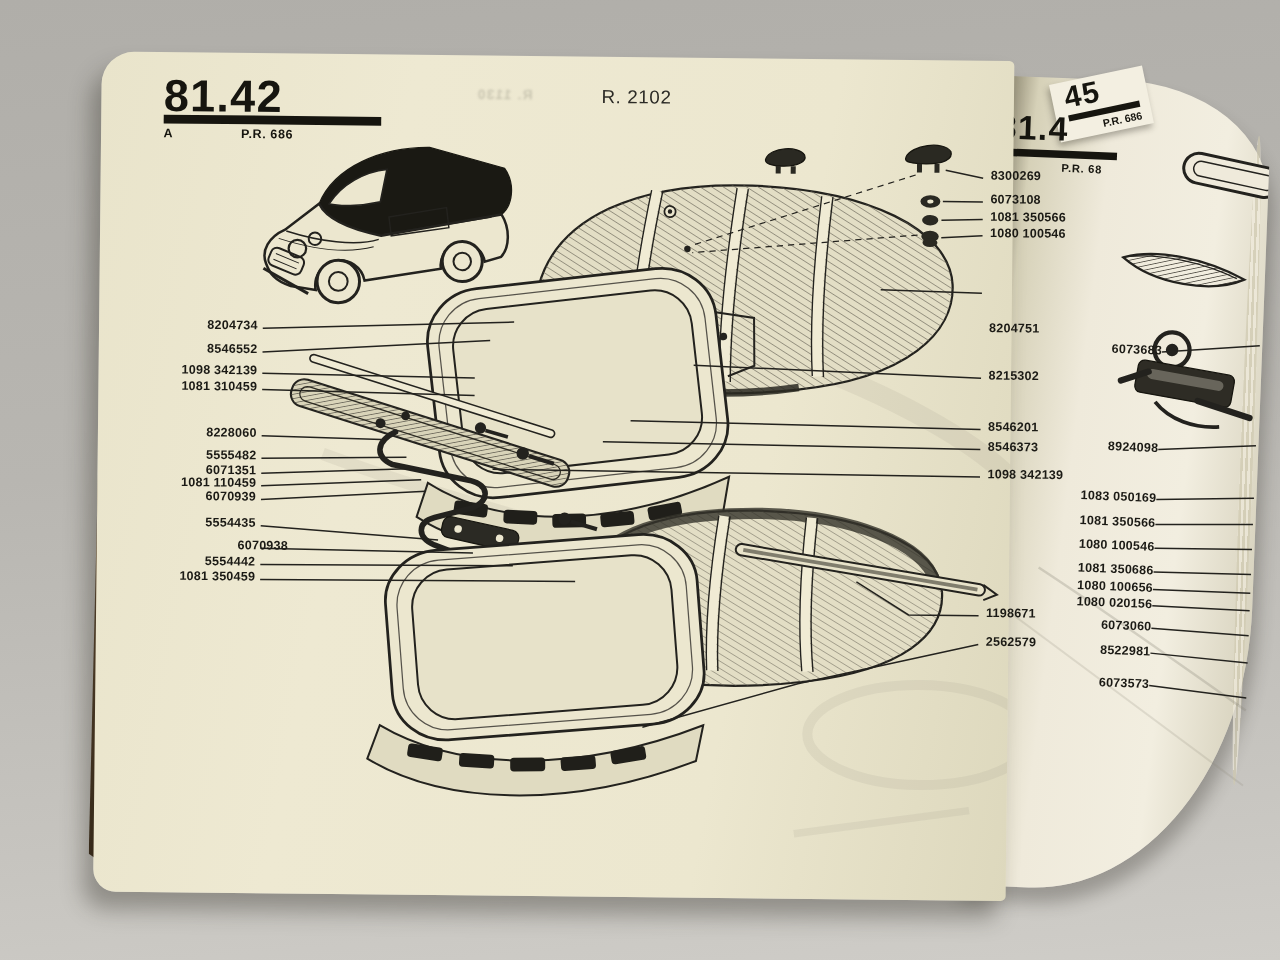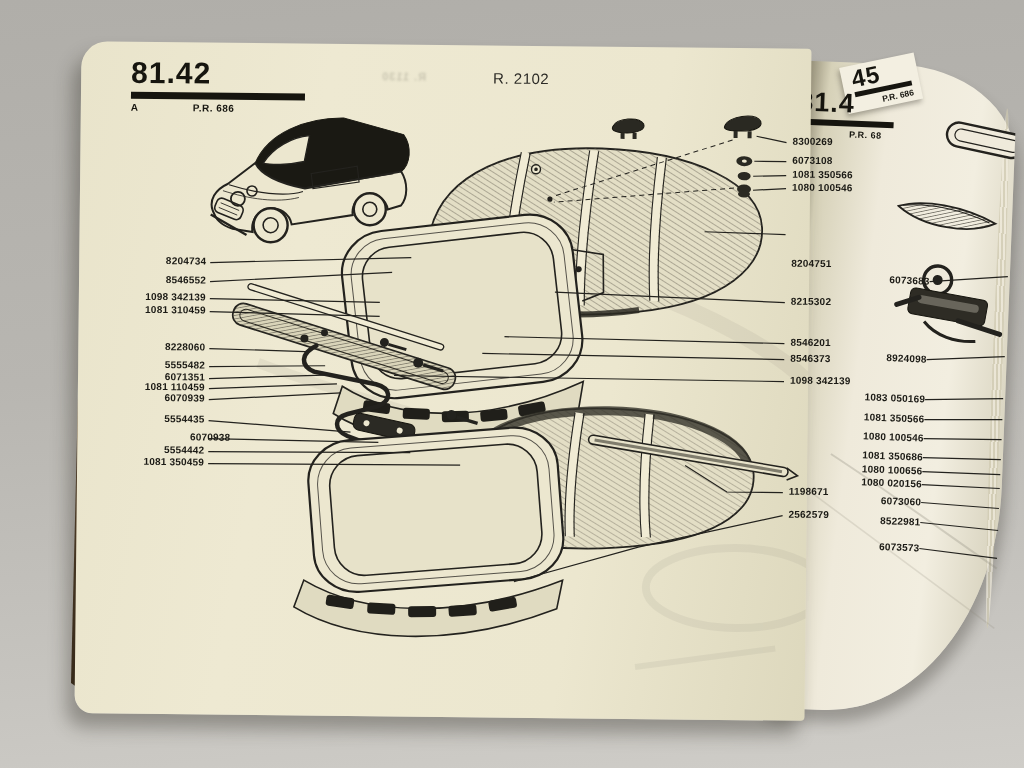--- a/index.html
+++ b/index.html
@@ -43,25 +43,25 @@
 </style>
 </head>
 <body>
 
 <div class="scene">
 
   <div class="binding"></div>
 
   <div class="page-left">
 
-    <div class="hcode" style="left:50px;top:14px;font-size:30px;">81.42</div>
+    <div class="hcode" style="left:50px;top:14px;font-size:36px;">81.42</div>
     <div class="hbar" style="left:50px;top:50px;width:174px;height:7px;"></div>
     <div class="hsub" style="left:50px;top:60px;">A</div>
     <div class="hsub" style="left:112px;top:60px;">P.R. 686</div>
-    <div class="title-center" style="left:412px;top:24px;">R. 2102</div>
+    <div class="title-center" style="left:400px;top:24px;">R. 2102</div>
     <div class="ghost" style="left:300px;top:26px;">R. 1130</div>
 
     <svg width="730" height="672" viewBox="0 0 730 672">
       <defs>
         <pattern id="h1" width="5" height="5" patternUnits="userSpaceOnUse" patternTransform="rotate(118)">
           <line x1="0" y1="0" x2="0" y2="5" stroke="#6b675a" stroke-width="1.1"></line>
         </pattern>
         <pattern id="h2" width="3.4" height="3.4" patternUnits="userSpaceOnUse" patternTransform="rotate(62)">
           <line x1="0" y1="0" x2="0" y2="3.4" stroke="#45423a" stroke-width="1.2"></line>
         </pattern>

